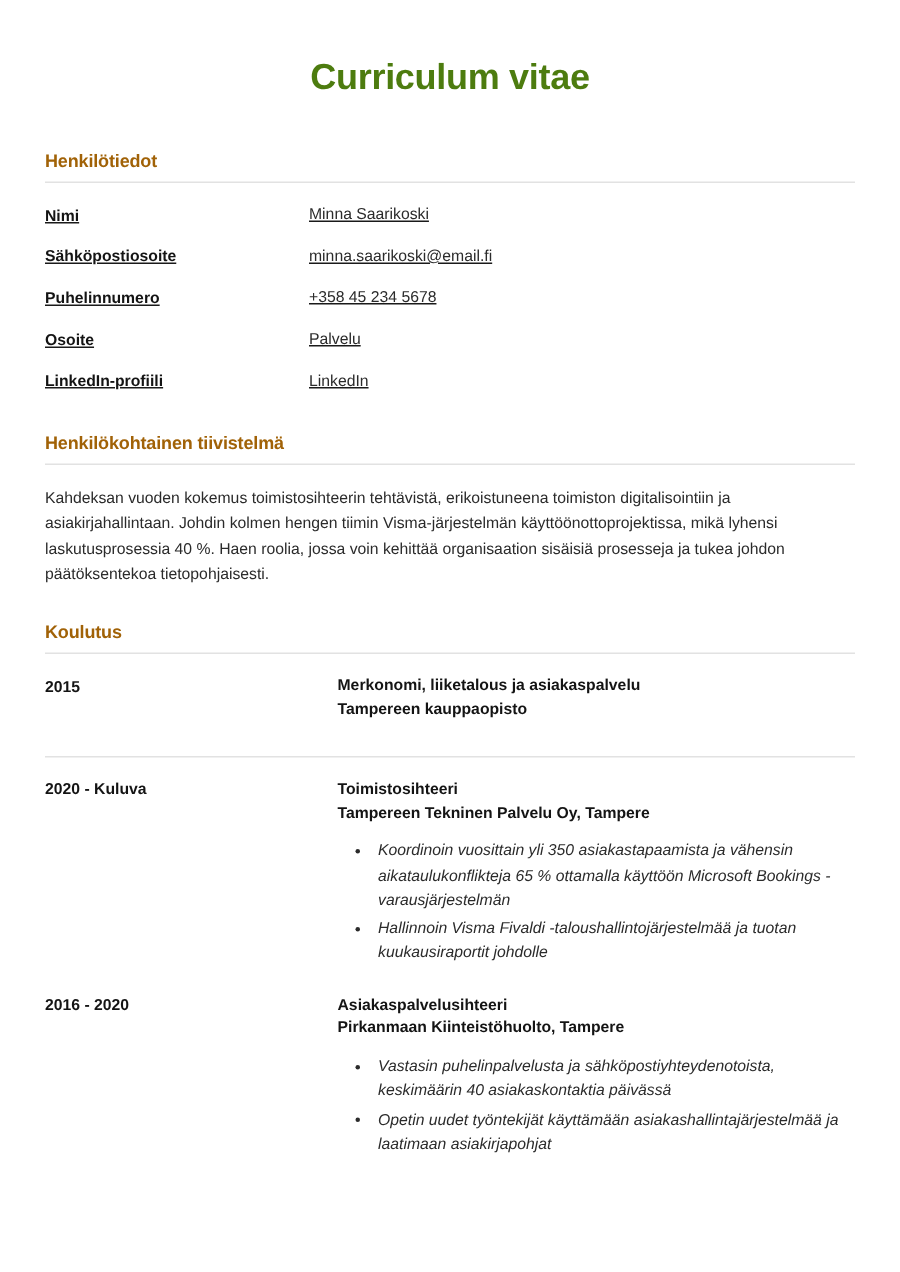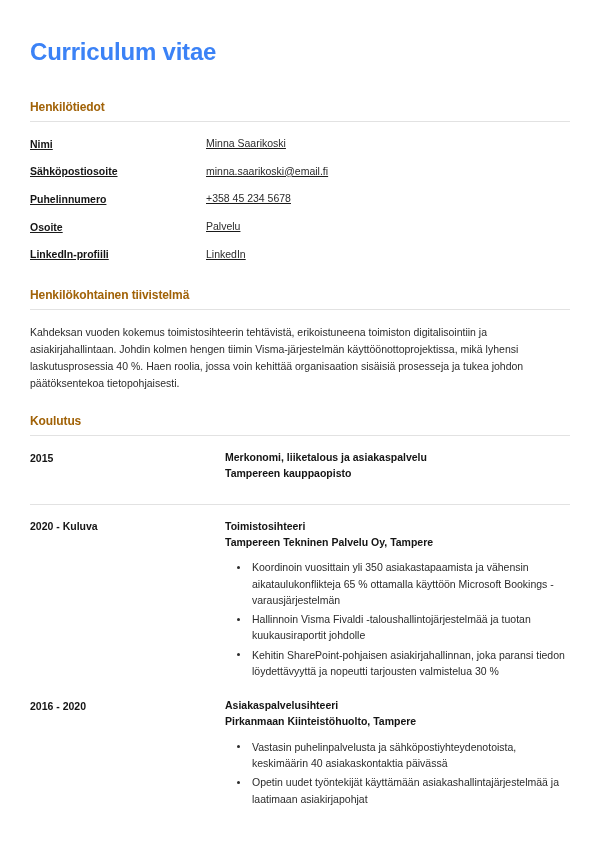--- a/index.html
+++ b/index.html
@@ -15,24 +15,25 @@
     -webkit-font-smoothing: antialiased;
   }
   .page {
     width: 600px;
     min-height: 848px;
     box-sizing: border-box;
     padding: 28px 30px 30px 30px;
     background: #ffffff;
   }
   .doc-title {
+    text-align: center;
     font-size: 24px;
     font-weight: bold;
     letter-spacing: -0.2px;
-    color: #3b82f6;
+    color: #4d7c0f;
     margin: 10px 0 34px 0;
   }
   .section {
     margin-bottom: 4px;
   }
   .section-header {
     font-size: 12px;
     font-weight: bold;
     color: #a16207;
     margin: 0 0 7px 0;
@@ -99,20 +100,21 @@
   .entry-org {
     font-size: 10.5px;
     font-weight: bold;
     color: #141414;
     line-height: 1.5;
   }
   .bullets {
     list-style: none;
     margin: 9px 0 0 0;
     padding: 0 0 0 0;
+    font-style: italic;
   }
   .bullets li {
     position: relative;
     padding-left: 27px;
     font-size: 10.5px;
     line-height: 1.55;
     color: #2b2b2b;
     margin-bottom: 3px;
   }
   .bullets li .dot {
@@ -195,24 +197,20 @@
         <div class="entry-org">Tampereen Tekninen Palvelu Oy, Tampere</div>
         <ul class="bullets">
           <li>
             <span class="dot"></span>
             <span>Koordinoin vuosittain yli 350 asiakastapaamista ja vähensin aikataulukonflikteja 65 % ottamalla käyttöön Microsoft Bookings -varausjärjestelmän</span>
           </li>
           <li>
             <span class="dot"></span>
             <span>Hallinnoin Visma Fivaldi -taloushallintojärjestelmää ja tuotan kuukausiraportit johdolle</span>
           </li>
-          <li>
-            <span class="dot"></span>
-            <span>Kehitin SharePoint-pohjaisen asiakirjahallinnan, joka paransi tiedon löydettävyyttä ja nopeutti tarjousten valmistelua 30 %</span>
-          </li>
         </ul>
       </div>
     </div>
 
     <div class="entry-gap"></div>
 
     <div class="entry">
       <div class="entry-date">2016 - 2020</div>
       <div class="entry-body">
         <div class="entry-title">Asiakaspalvelusihteeri</div>

